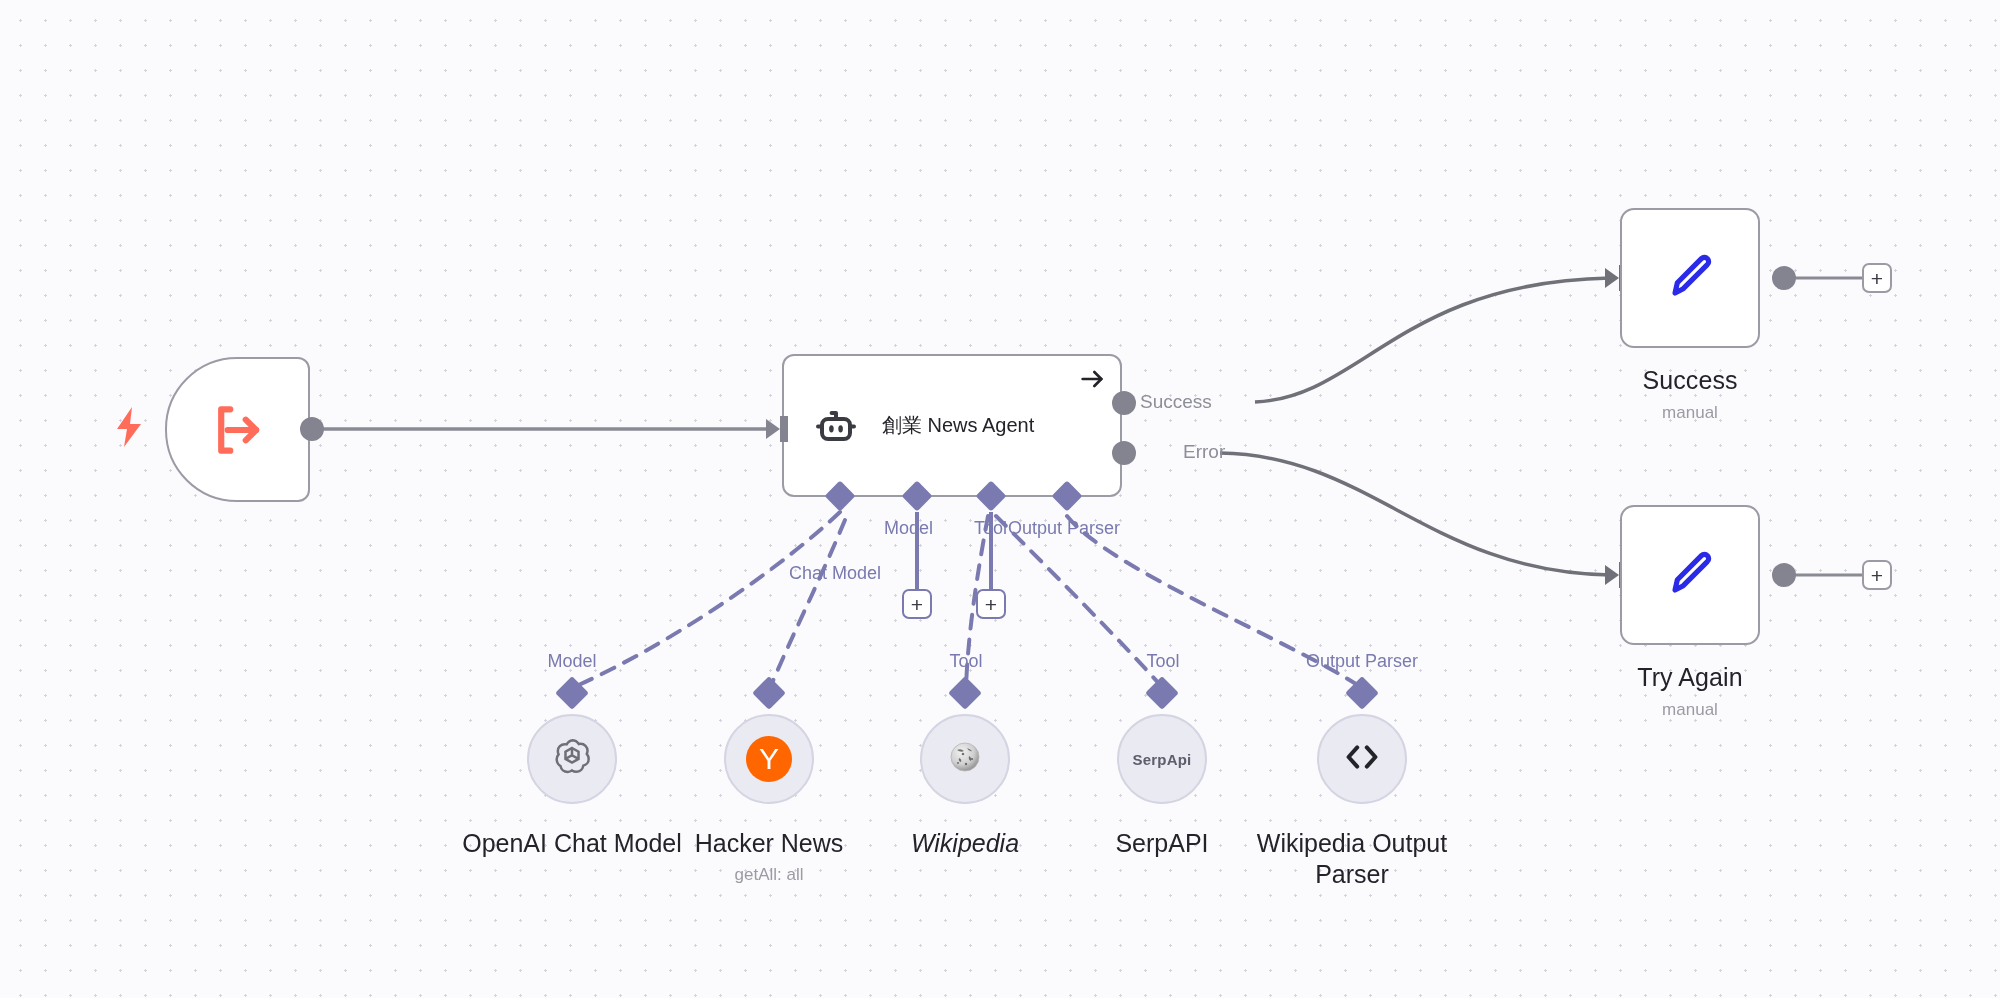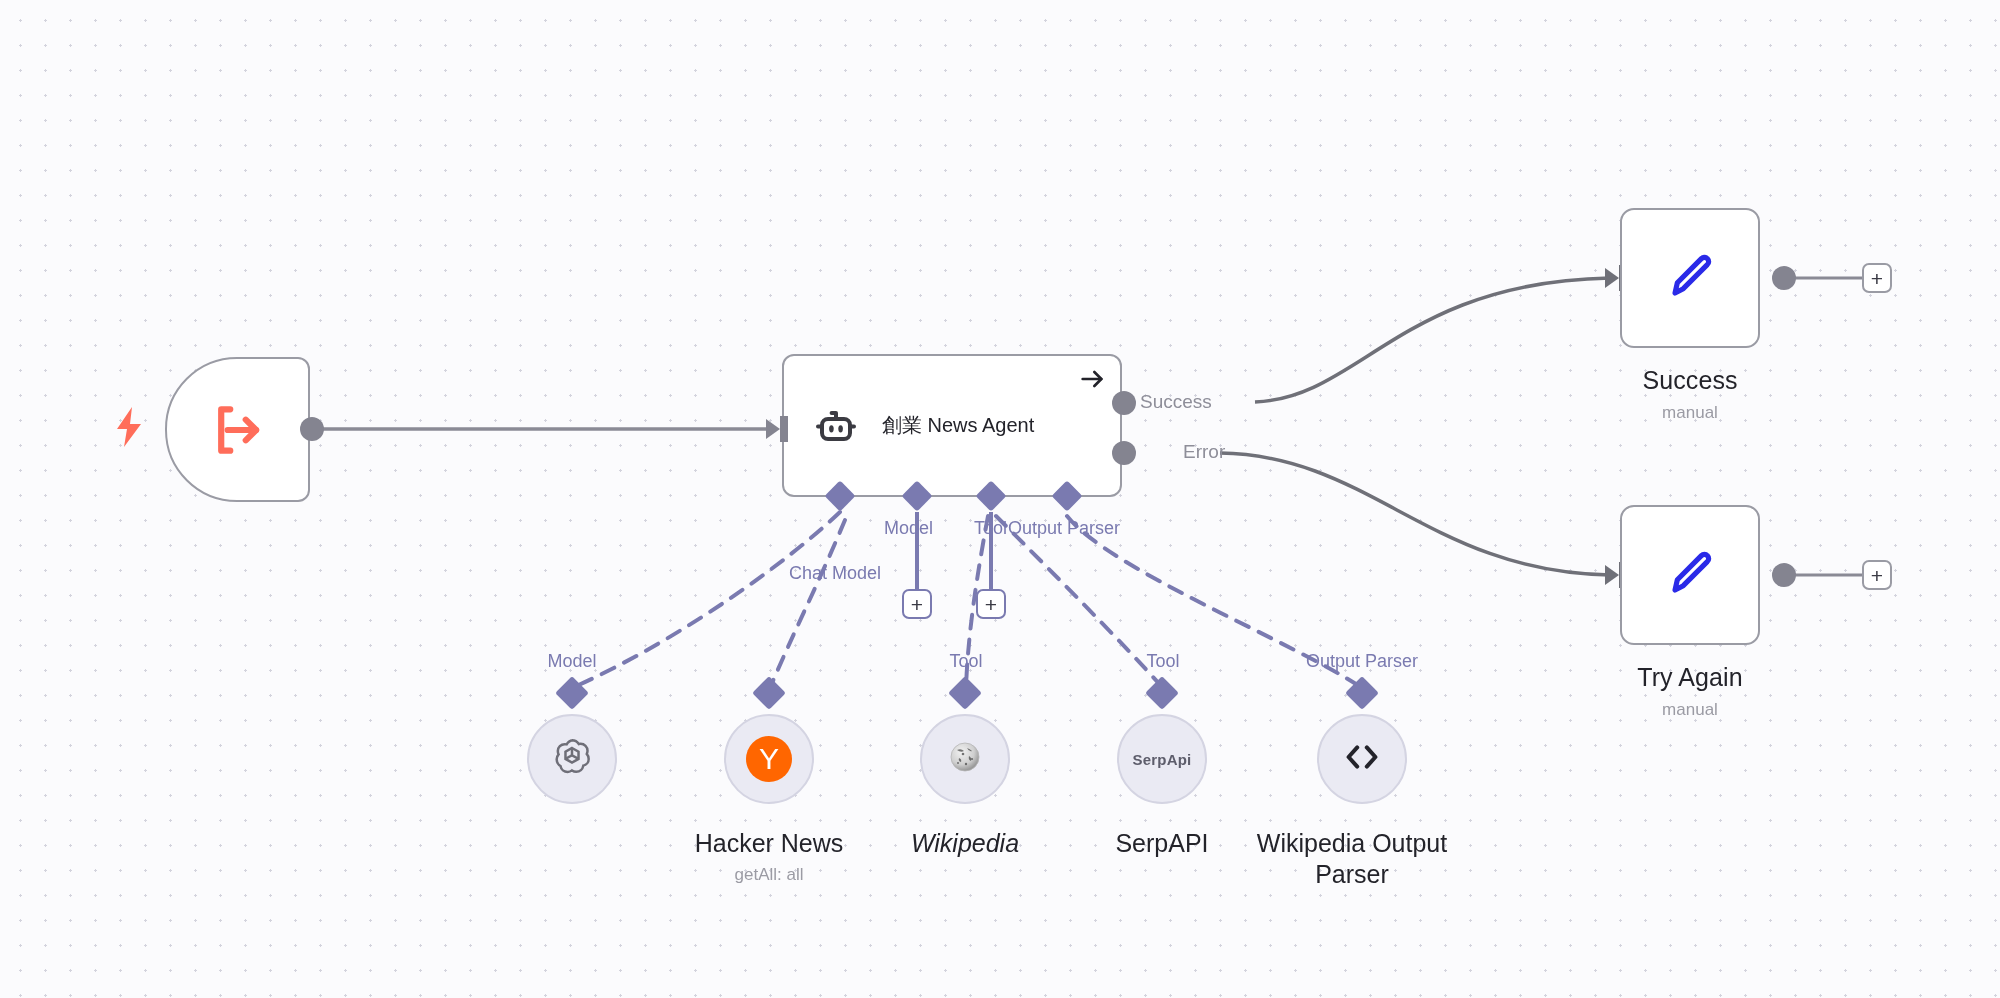--- a/index.html
+++ b/index.html
@@ -341,20 +341,21 @@
   <div class="round-node" style="left:527px; top:714px;">
     <span>
       <svg width="46" height="46" viewBox="0 0 24 24" fill="none" stroke="#6f6f78" stroke-width="1.3">
         <path d="M12 3.2c1.5 0 2.8.8 3.5 2 .3-.1.7-.1 1-.1 2 0 3.6 1.6 3.6 3.6 0 .6-.2 1.2-.4 1.7.6.7 1 1.6 1 2.6 0 1.7-1.2 3.2-2.8 3.5-.3 1.8-1.8 3.2-3.7 3.2-.8 0-1.6-.3-2.2-.7-.6.5-1.4.8-2.3.8-1.8 0-3.4-1.3-3.7-3.1C5.2 16.3 4 14.9 4 13.2c0-1 .4-1.9 1-2.6-.3-.5-.4-1.1-.4-1.7 0-2 1.6-3.6 3.6-3.6.3 0 .7 0 1 .1.7-1.3 2-2.2 3.5-2.2z"></path>
         <path d="M12 7.3 L15.4 9.2 L15.4 13 L12 14.9 L8.6 13 L8.6 9.2 Z"></path>
         <path d="M12 7.3 L12 11.1 L15.4 13"></path>
         <path d="M8.6 13 L12 11.1"></path>
       </svg>
     </span>
   </div>
+  <div class="round-label" style="left:432px; top:828px; width:280px;">OpenAI Chat Model</div>
 
   <div class="round-diamond" style="left:757px; top:681px;"></div>
   <div class="round-node" style="left:724px; top:714px;">
     <span class="hn-circle">Y</span>
   </div>
   <div class="round-label" style="left:654px; top:828px; width:230px;">Hacker News</div>
   <div class="round-sublabel" style="left:654px; top:865px; width:230px;">getAll: all</div>
 
   <div class="round-port-label" style="left:921px; top:651px; width:90px;">Tool</div>
   <div class="round-diamond" style="left:953px; top:681px;"></div>

